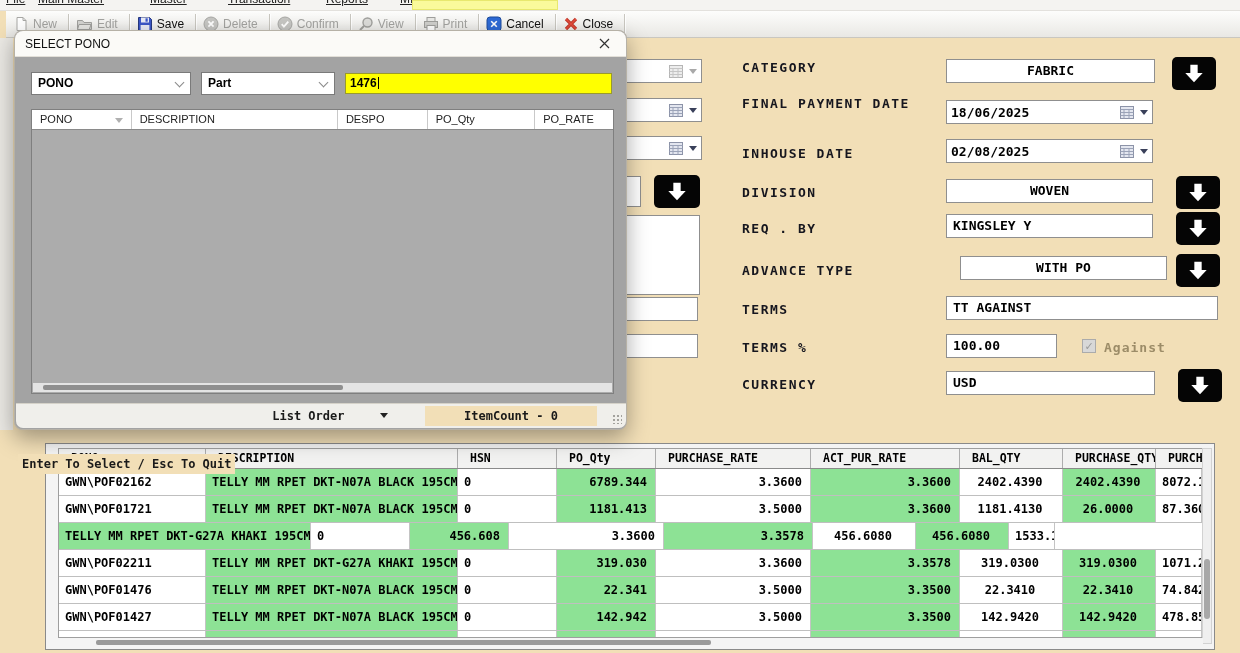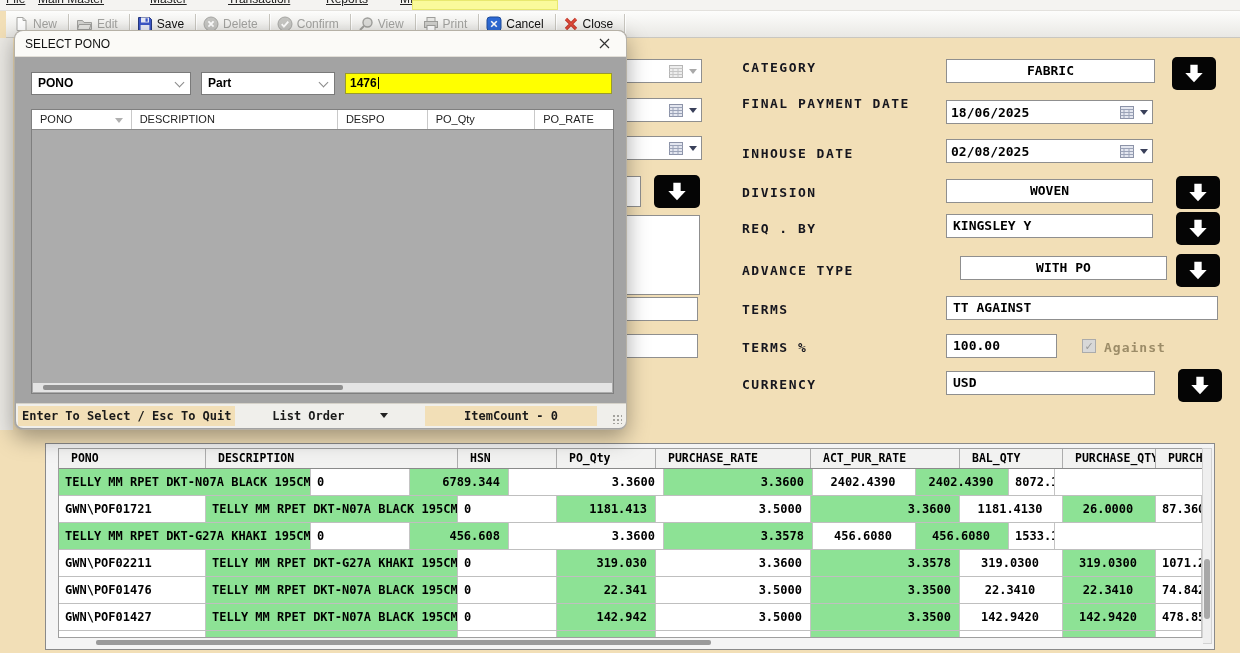--- a/index.html
+++ b/index.html
@@ -296,21 +296,21 @@
         <div class="dlg-th" style="width:90px;"><span>DESPO</span></div>
         <div class="dlg-th" style="width:108px;"><span>PO_Qty</span></div>
         <div class="dlg-th" style="width:78px; border-right:none;"><span>PO_RATE</span></div>
       </div>
       <div class="dlg-hscroll">
         <div class="thumb"></div>
       </div>
     </div>
 
     <div class="dlg-status">
-      <div class="seg tan" style="left:2px; width:217px; padding-left:4px;">Enter To Select / Esc To Quit</div>
+      <div class="seg tan" style="left:2px; width:217px; padding-left:4px;margin-top:48px;">Enter To Select / Esc To Quit</div>
       <div class="seg" style="left:219px; width:190px; text-align:center;">
         <span>List Order</span>
         <span style="display:inline-block; width:0; height:0; border-left:4px solid transparent; border-right:4px solid transparent; border-top:5px solid #222; margin-left:28px; vertical-align:2px;"></span>
       </div>
       <div class="seg tan" style="left:409px; width:172px; text-align:center;">ItemCount - 0</div>
       <div class="grip"></div>
     </div>
   </div>
 
   <div class="table-panel">
@@ -321,20 +321,21 @@
           <div class="th" style="width: 99px;">HSN</div>
           <div class="th" style="width: 99px;">PO_Qty</div>
           <div class="th" style="width: 155px;">PURCHASE_RATE</div>
           <div class="th" style="width: 149px;">ACT_PUR_RATE</div>
           <div class="th" style="width: 103px;">BAL_QTY</div>
           <div class="th" style="width: 93px;">PURCHASE_QTY</div>
           <div class="th" style="width: 46px; border-right: none;">PURCHA</div>
         </div>
       <div id="grid-rows">
           <div class="tr">
+            <div class="td" style="width: 147px; text-align: left;">GWN\POF02162</div>
             <div class="td green" style="width: 252px; text-align: left;">TELLY MM RPET DKT-N07A BLACK 195CM</div>
             <div class="td" style="width: 99px; text-align: left;">0</div>
             <div class="td green" style="width: 99px; text-align: right;">6789.344</div>
             <div class="td" style="width: 155px; text-align: right;">3.3600</div>
             <div class="td green" style="width: 149px; text-align: right;">3.3600</div>
             <div class="td" style="width: 103px; text-align: center;">2402.4390</div>
             <div class="td green" style="width: 93px; text-align: center;">2402.4390</div>
             <div class="td" style="width: 46px; text-align: left;">8072.1</div>
           </div>
           <div class="tr">

